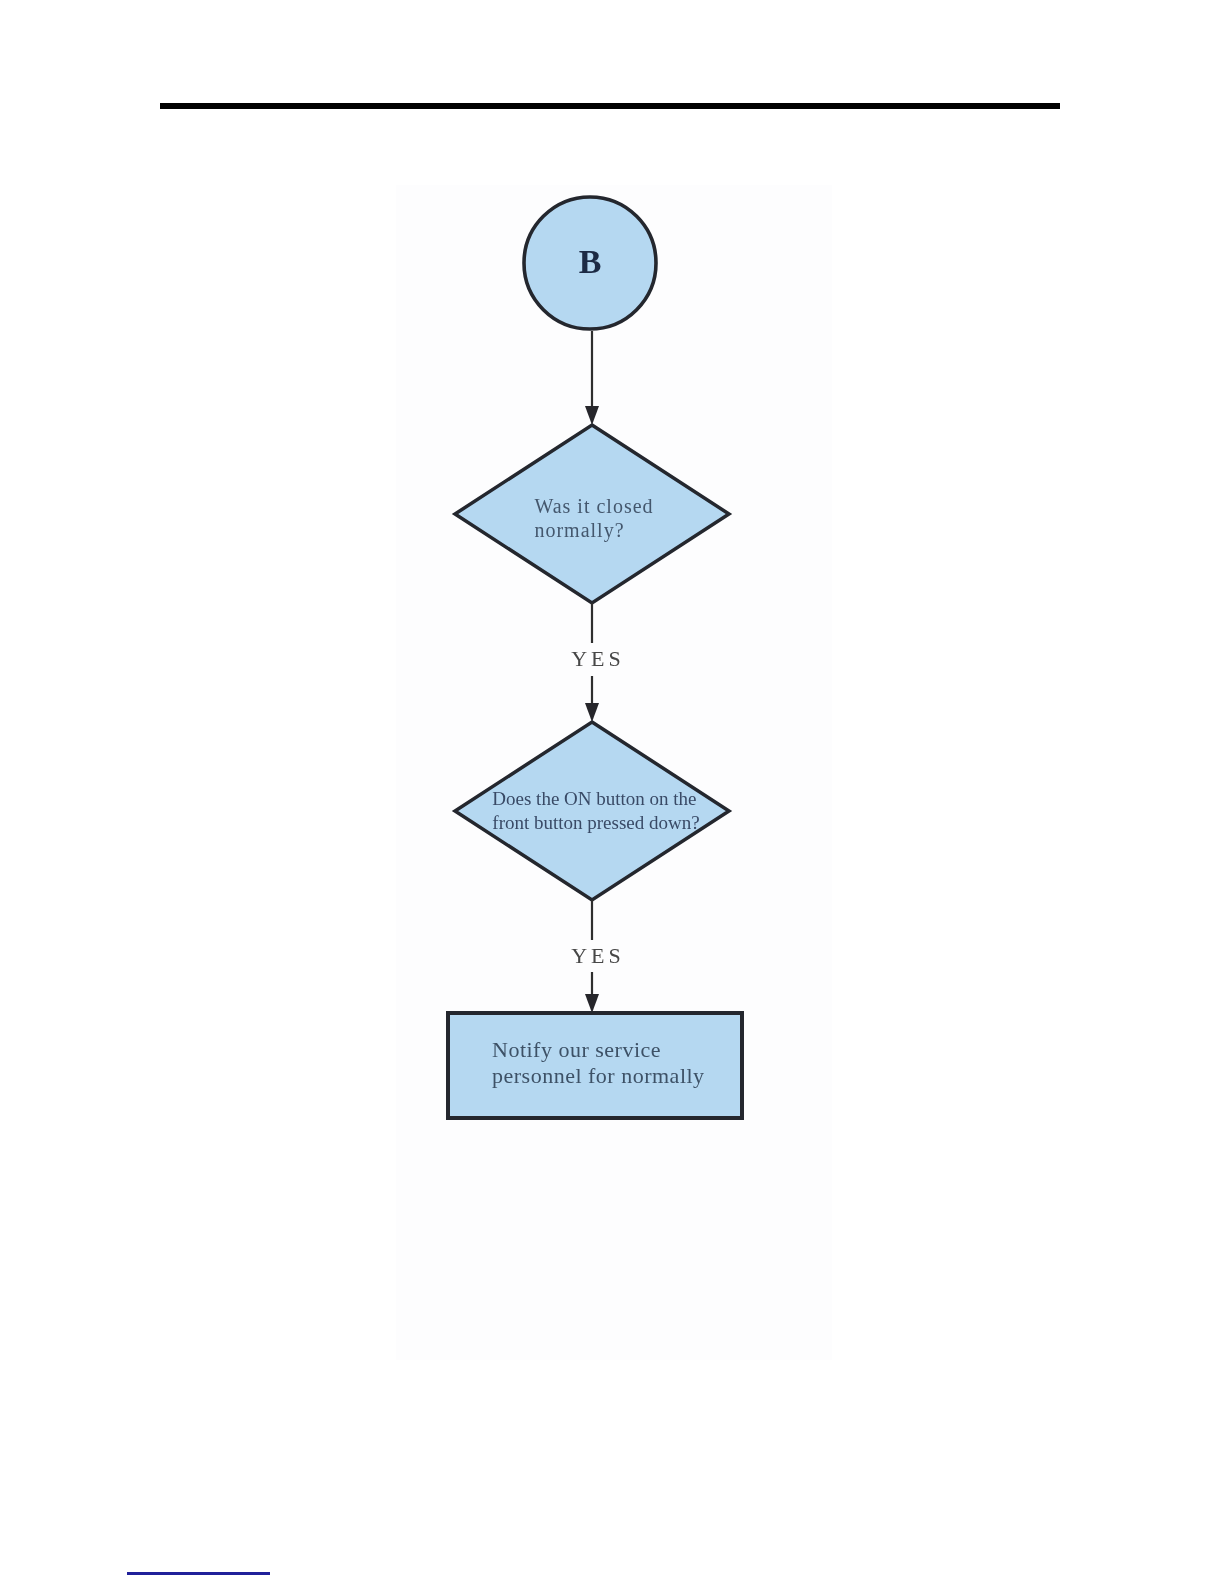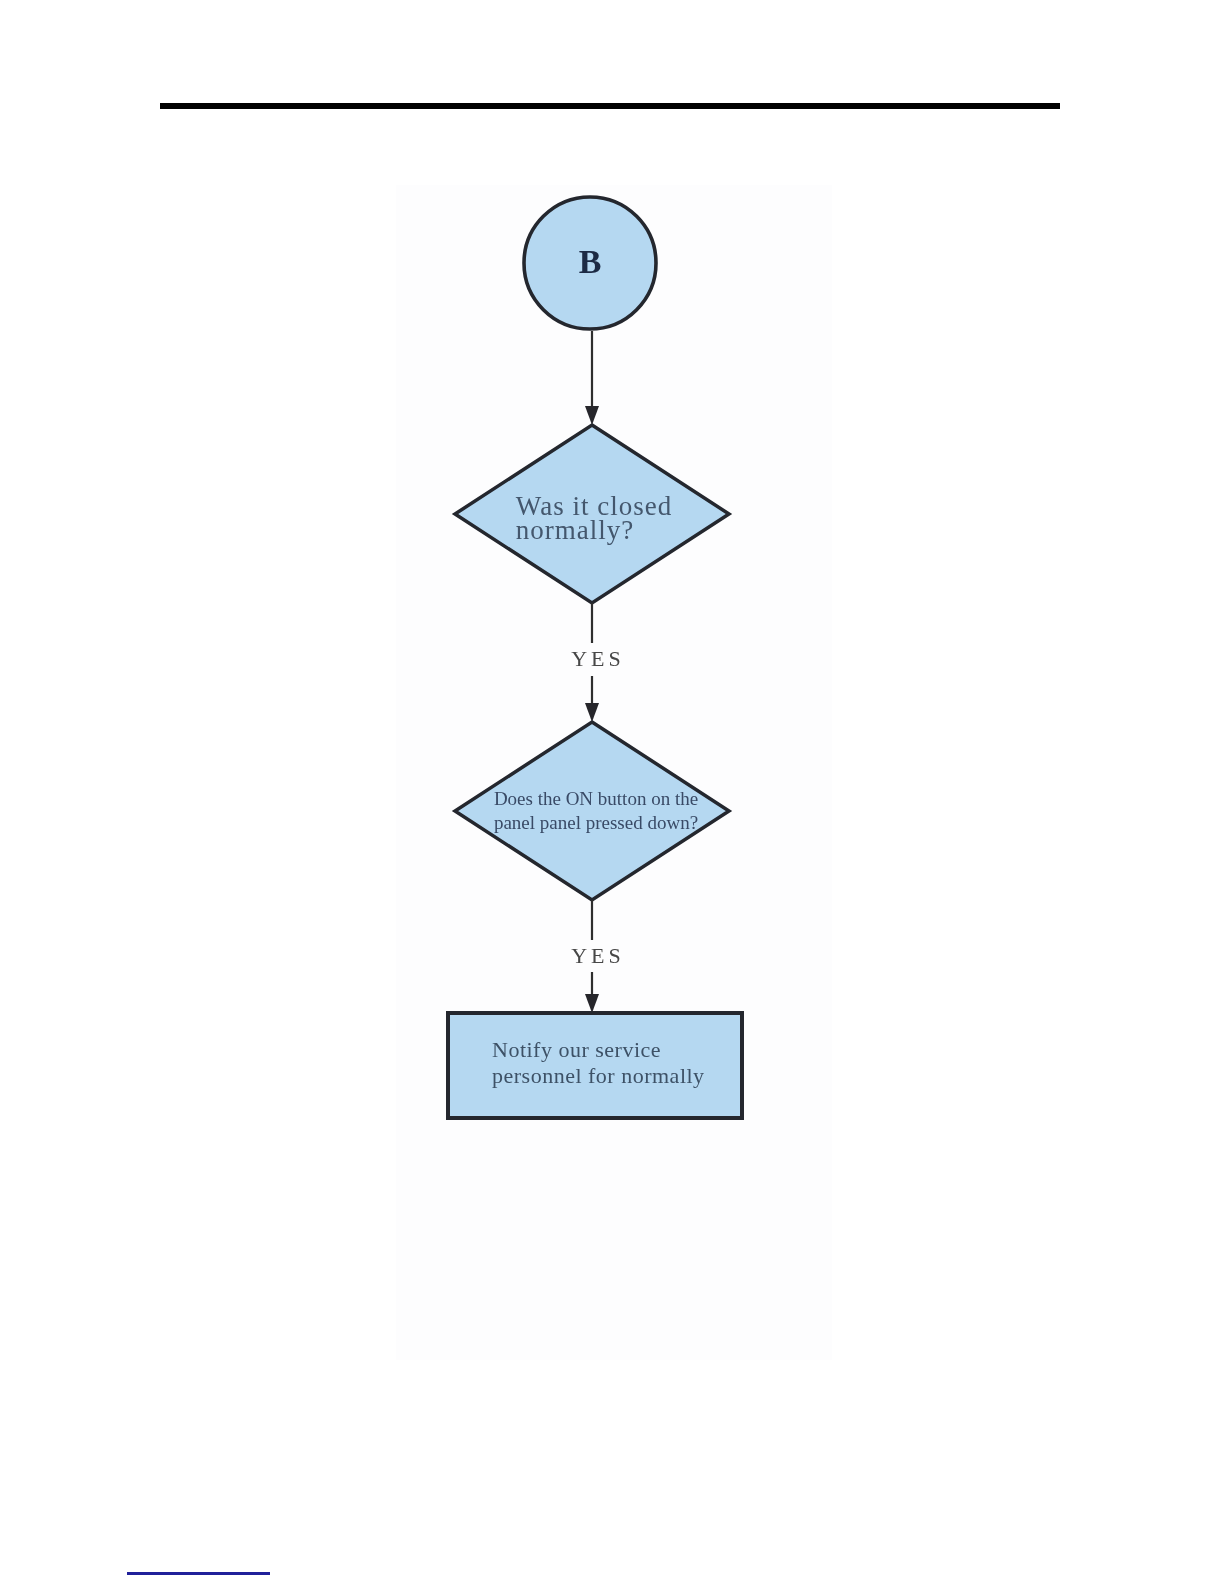--- a/index.html
+++ b/index.html
@@ -42,21 +42,21 @@
     left: 590px; top: 264px;
     transform: translate(-50%, -54%);
     font-size: 34px;
     font-weight: bold;
     color: #1c2a44;
     white-space: nowrap;
   }
   .label-d1 {
     left: 594px; top: 518px;
     transform: translate(-50%, -50%);
-    font-size: 27px;
+    font-size: 20px;
     line-height: 24px;
     letter-spacing: 1px;
   }
   .label-d2 {
     left: 596px; top: 811px;
     transform: translate(-50%, -50%);
     font-size: 19px;
     line-height: 24px;
     color: #394a66;
   }
@@ -117,21 +117,21 @@
   </svg>
 
   <div class="node-label label-b">B</div>
 
   <div class="node-label label-d1">Was it closed
 normally?</div>
 
   <div class="edge-label edge-label-1">YES</div>
 
   <div class="node-label label-d2">Does the ON button on the
-panel panel pressed down?</div>
+front button pressed down?</div>
 
   <div class="edge-label edge-label-2">YES</div>
 
   <div class="node-label label-p1">Notify our service
 personnel for normally</div>
 
   <div class="footer-link-rule"></div>
 
 </div>
 

